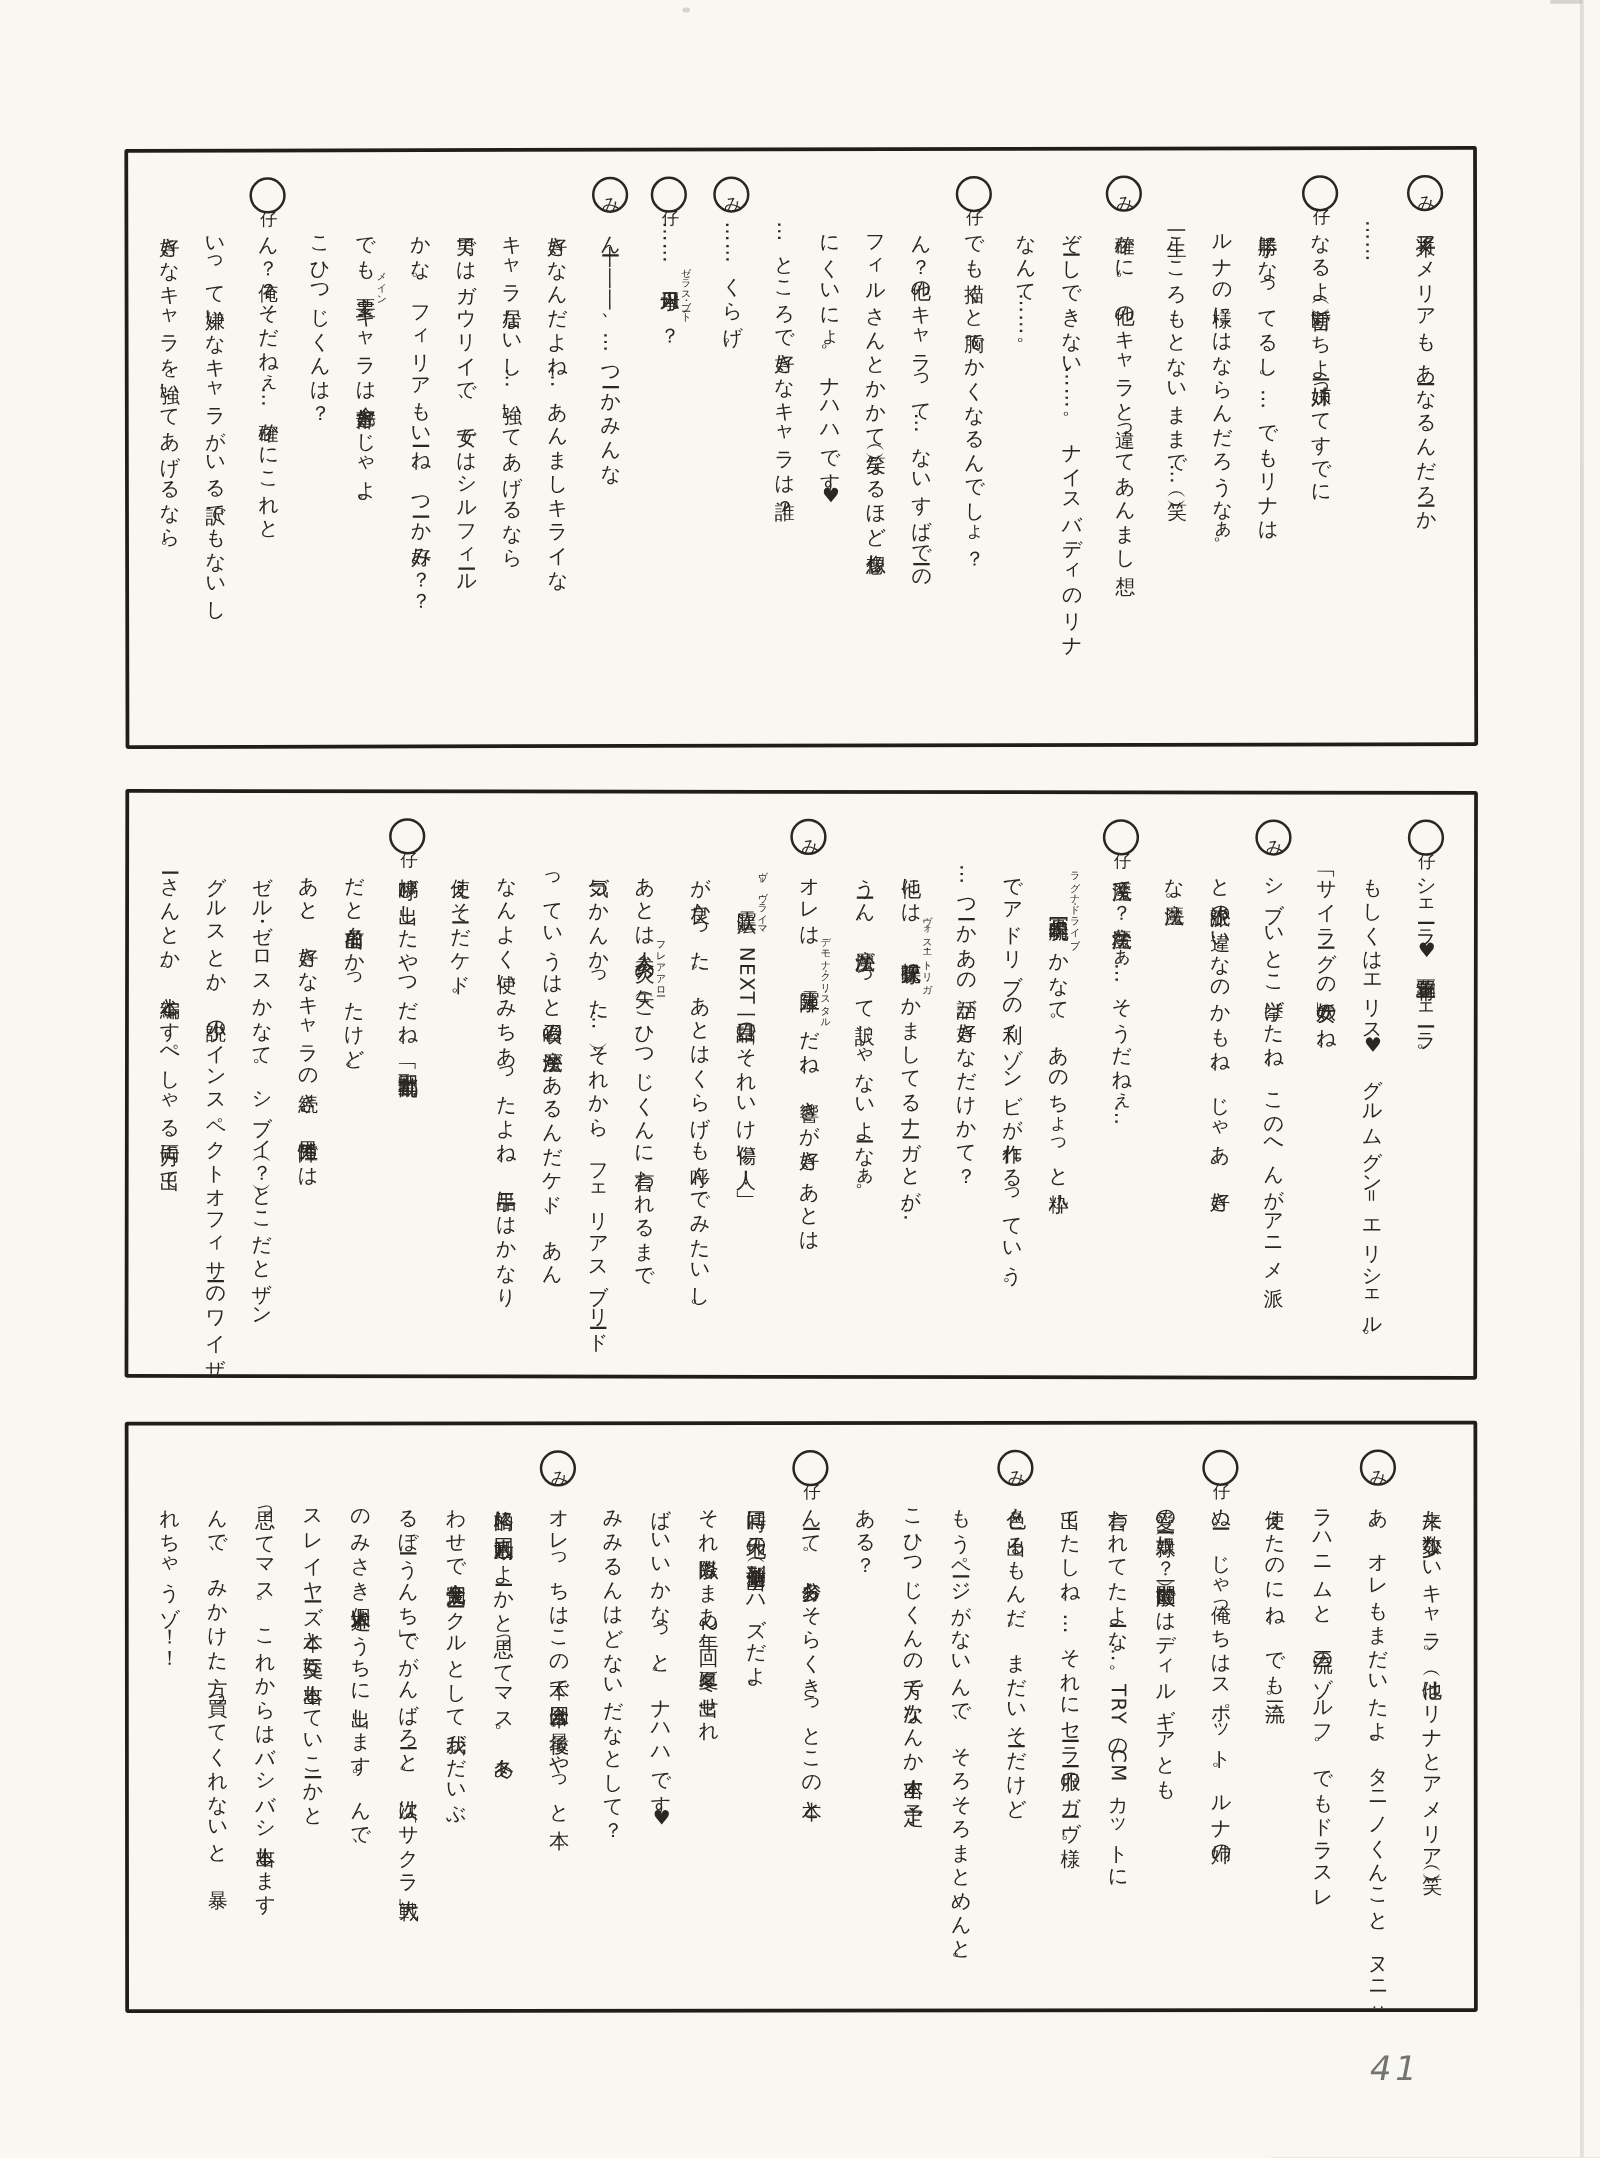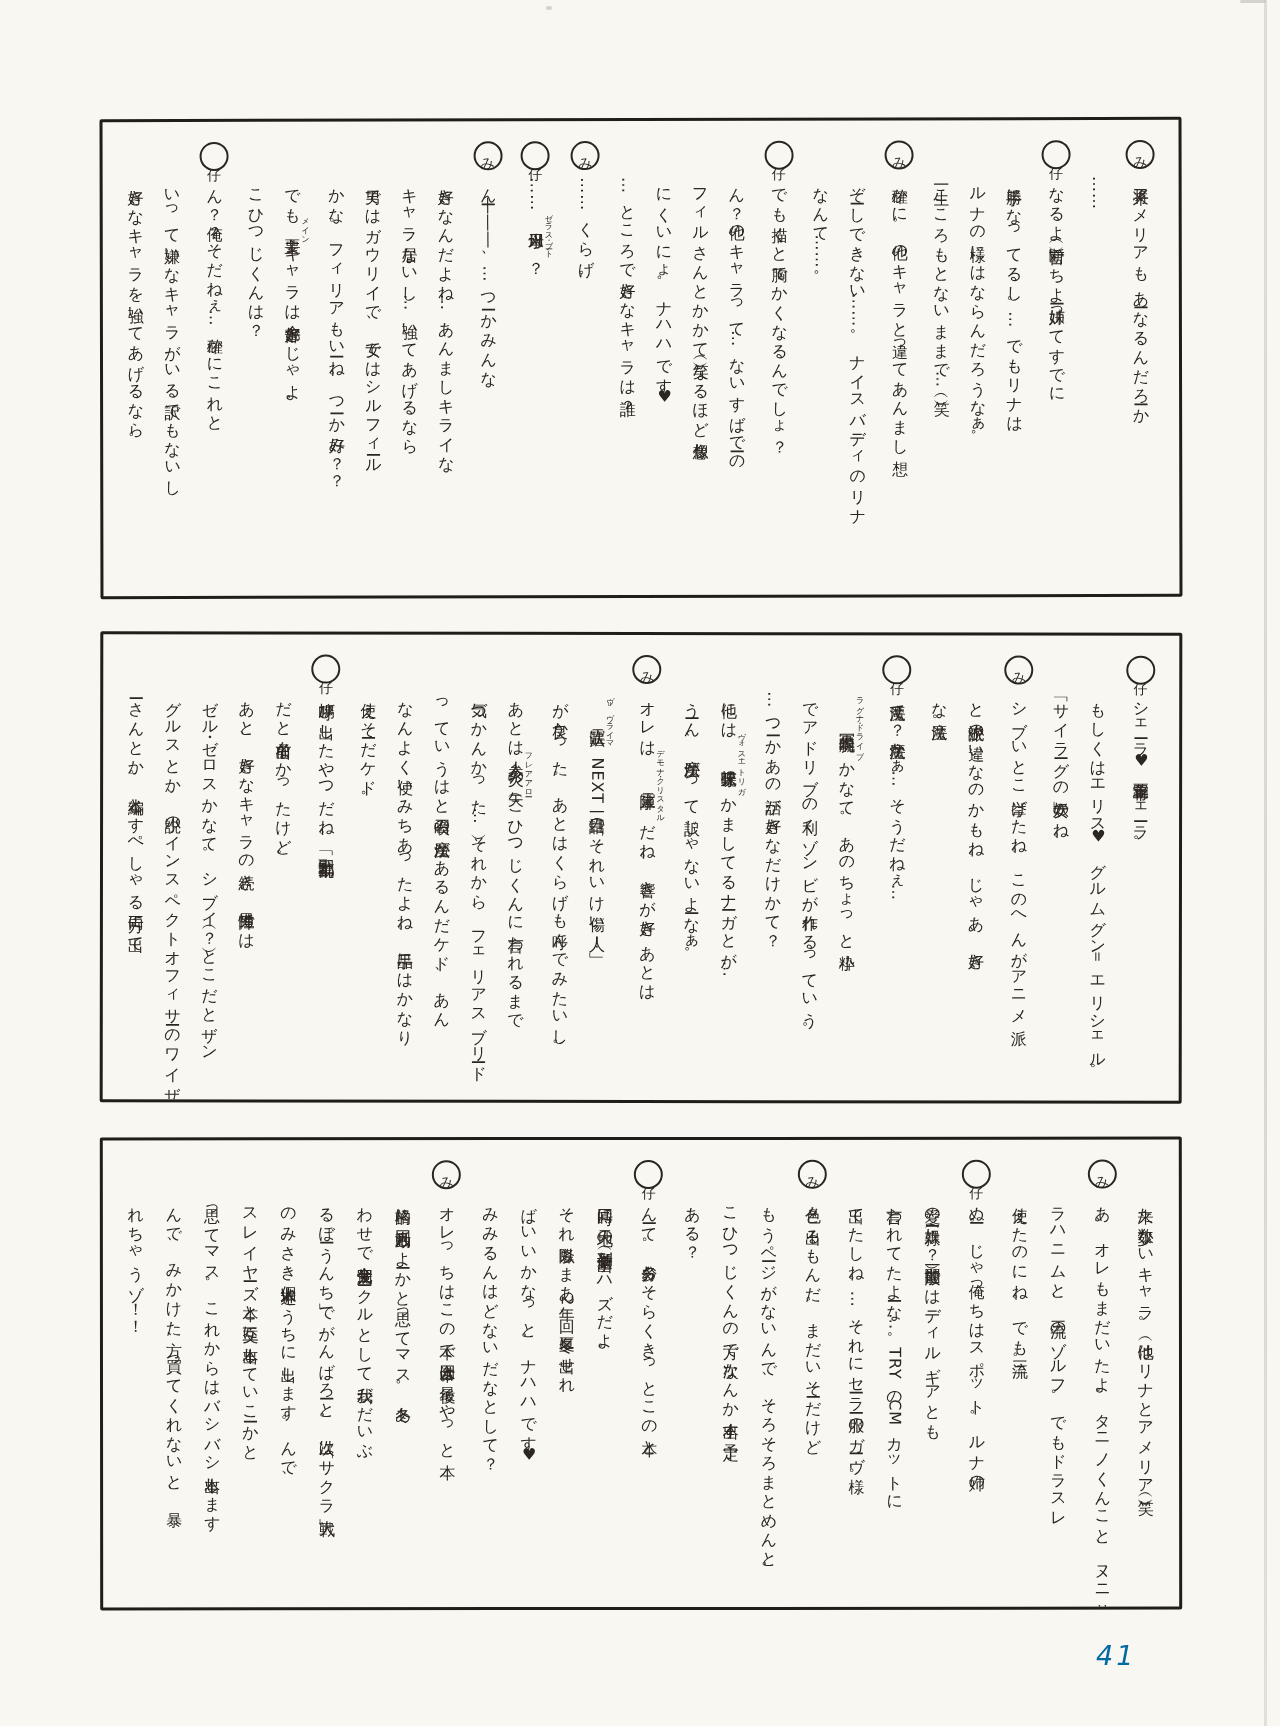--- a/index.html
+++ b/index.html
@@ -43,21 +43,21 @@
   .mark{
     display:inline-block;width:25px;height:25px;
     border:2px solid #2b2620;border-radius:50%;
     text-align:center;line-height:25px;font-size:14px;
     letter-spacing:0;margin-bottom:7px;
   }
   ruby{ruby-align:center;}
   ruby rt{font-size:8px;letter-spacing:0;color:#2b2620;}
   .pagenum{
     position:absolute;left:1096px;top:1640px;
-    font-size:27px;font-style:italic;color:#0369a1;
+    font-size:27px;font-style:italic;color:#737373;
     letter-spacing:3px;
   }
 </style>
 </head>
 <body>
 
 <div class="page">
   <div class="scan-edge"></div>
   <div class="scan-smudge" style="left:546px;top:6px;width:6px;height:4px;"></div>
   <div class="scan-smudge" style="left:1240px;top:0px;width:26px;height:3px;"></div>

